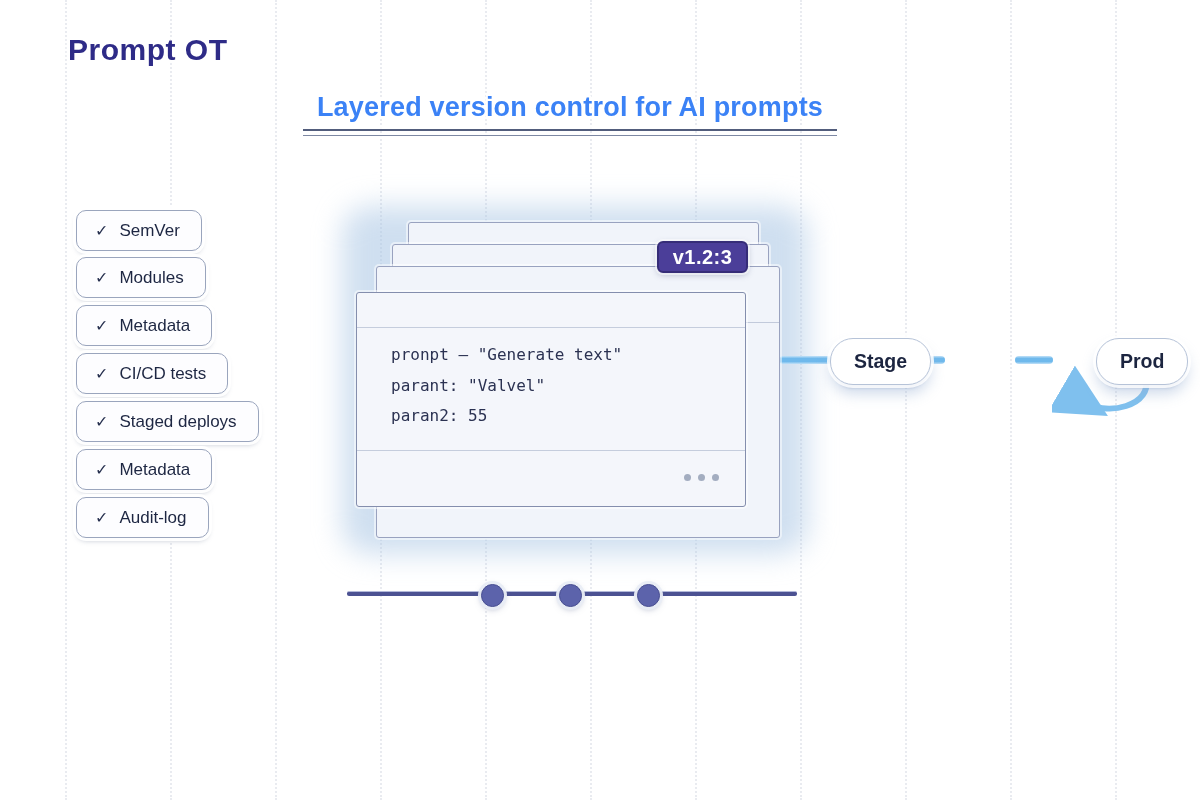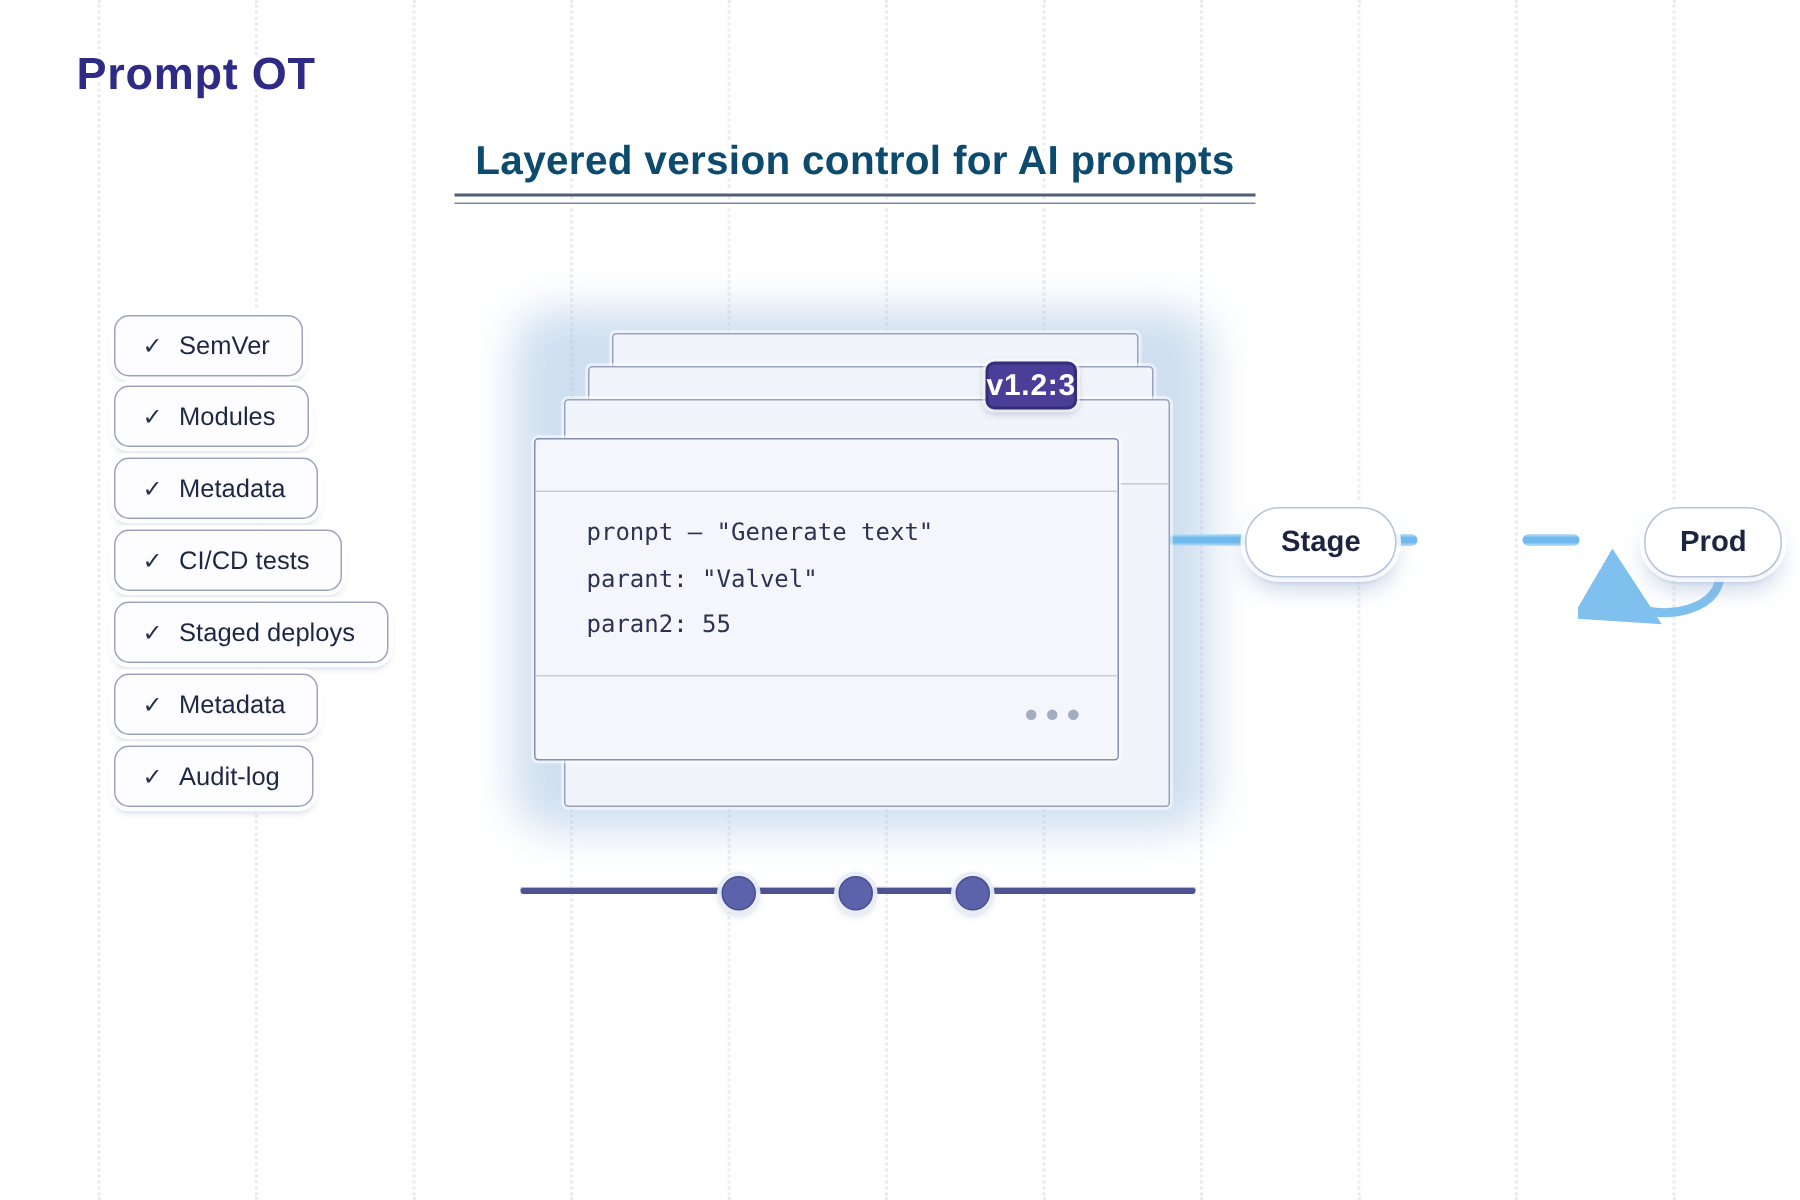--- a/index.html
+++ b/index.html
@@ -3,27 +3,27 @@
 <meta charset="utf-8">
 <style>
   html,body{margin:0;padding:0;background:#ffffff;}
   body{width:1200px;height:800px;overflow:hidden;font-family:"Liberation Sans",sans-serif;}
   #app{position:relative;width:1200px;height:800px;background:#ffffff;overflow:hidden;}
 
   
   .vline{position:absolute;top:0;height:800px;width:0;border-left:2px dotted rgba(110,122,155,0.15);}
 
   
-  .logo{position:absolute;left:51px;top:33px;font-size:30px;font-weight:800;letter-spacing:.5px;
+  .logo{position:absolute;left:68px;top:33px;font-size:30px;font-weight:800;letter-spacing:.5px;
     color:#2e2b87;
     text-shadow:-2px -2px 0 #fff,2px -2px 0 #fff,-2px 2px 0 #fff,2px 2px 0 #fff,0 0 6px #fff,0 0 12px rgba(255,255,255,.95);}
 
   
   .title{position:absolute;left:300px;top:92px;width:540px;text-align:center;
-    font-size:27px;font-weight:700;color:#0c4a6e;letter-spacing:.2px;
+    font-size:27px;font-weight:700;color:#3b82f6;letter-spacing:.2px;
     text-shadow:-2px -2px 0 #fff,2px -2px 0 #fff,-2px 2px 0 #fff,2px 2px 0 #fff,0 0 7px #fff,0 0 13px rgba(255,255,255,.95);}
   .title-underline{position:absolute;left:303px;top:129px;width:534px;height:4px;
     border-top:2px solid #525d7c;border-bottom:1px solid #7d88a3;
     box-shadow:0 0 0 2px rgba(255,255,255,.85);}
 
   
   .feature{position:absolute;left:76px;height:39px;display:inline-flex;align-items:center;
     padding:0 21px 0 18px;background:#fdfdff;border:1px solid #9aa5bd;border-radius:10px;
     font-size:17px;font-weight:500;color:#1d2642;white-space:nowrap;
     box-shadow:0 0 0 3px rgba(255,255,255,.95),0 3px 5px rgba(104,117,145,.38);}
@@ -40,21 +40,21 @@
   .cardC-header{height:55px;border-bottom:1px solid #c2cadb;}
   .card-front{left:356px;top:292px;width:388px;height:213px;background:#f4f6fb;border-color:#848ead;z-index:5;}
   .card-header{height:34px;border-bottom:1px solid #c5cddd;}
   .card-body{padding:12px 16px 0 34px;}
   .code-line{font-family:"DejaVu Sans Mono",monospace;font-size:16px;line-height:30.5px;
     color:#2b3252;white-space:pre;}
   .card-footer{position:absolute;left:0;right:0;bottom:0;height:55px;border-top:1px solid #c5cddd;}
   .more-dots{position:absolute;right:26px;top:16px;cursor:pointer;}
   .more-dots span{display:inline-block;width:7px;height:7px;border-radius:50%;background:#a3adc0;margin-left:7px;}
 
-  .version-badge{position:absolute;left:657px;top:241px;width:61px;height:32px;z-index:6;
+  .version-badge{position:absolute;left:657px;top:241px;width:91px;height:32px;z-index:6;
     background:#4b3e99;border:2px solid #362d78;border-radius:6px;box-sizing:border-box;
     display:flex;align-items:center;justify-content:center;
     color:#ffffff;font-size:20px;font-weight:700;letter-spacing:.5px;
     box-shadow:0 0 0 2px rgba(255,255,255,.55),0 2px 6px rgba(90,100,140,.4);}
 
   
   .connector{position:absolute;top:356px;height:8px;border-radius:4px;z-index:2;
     background:linear-gradient(180deg,#c3e2f8 0%,#6fb9ec 30%,#6fb9ec 70%,#c3e2f8 100%);}
   .c0{left:779px;width:55px;}
   .c1{left:900px;width:45px;}

